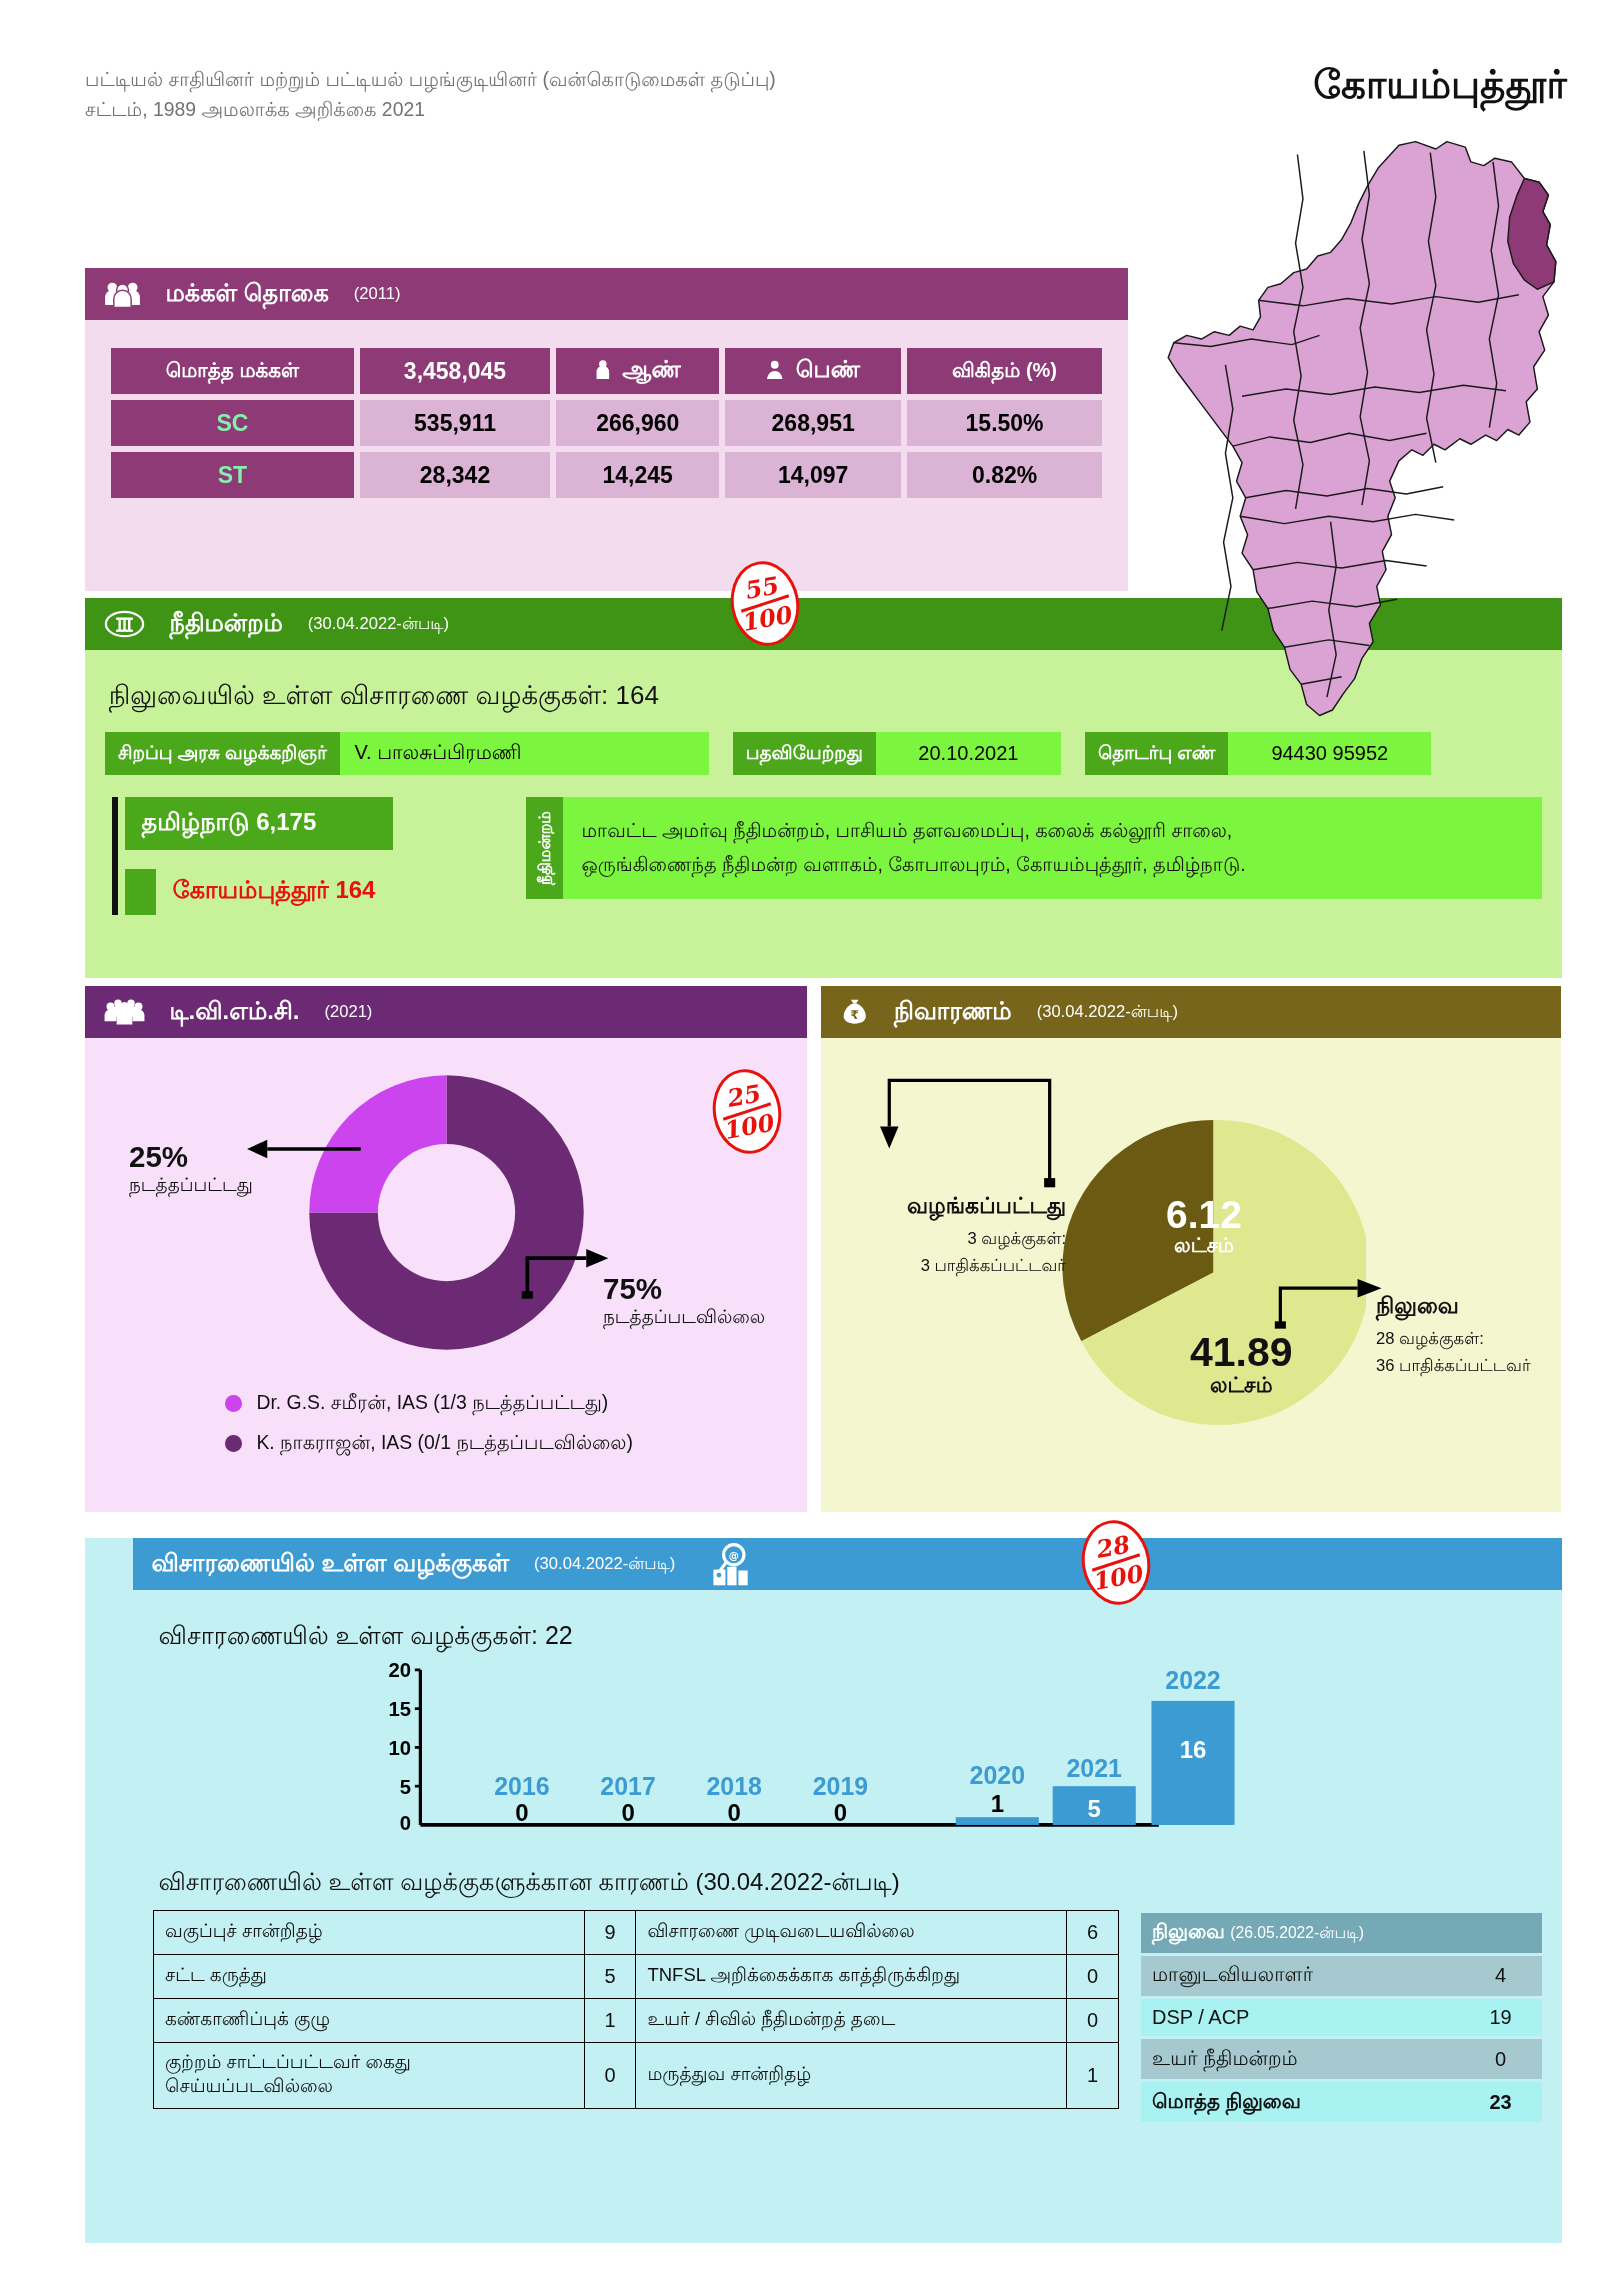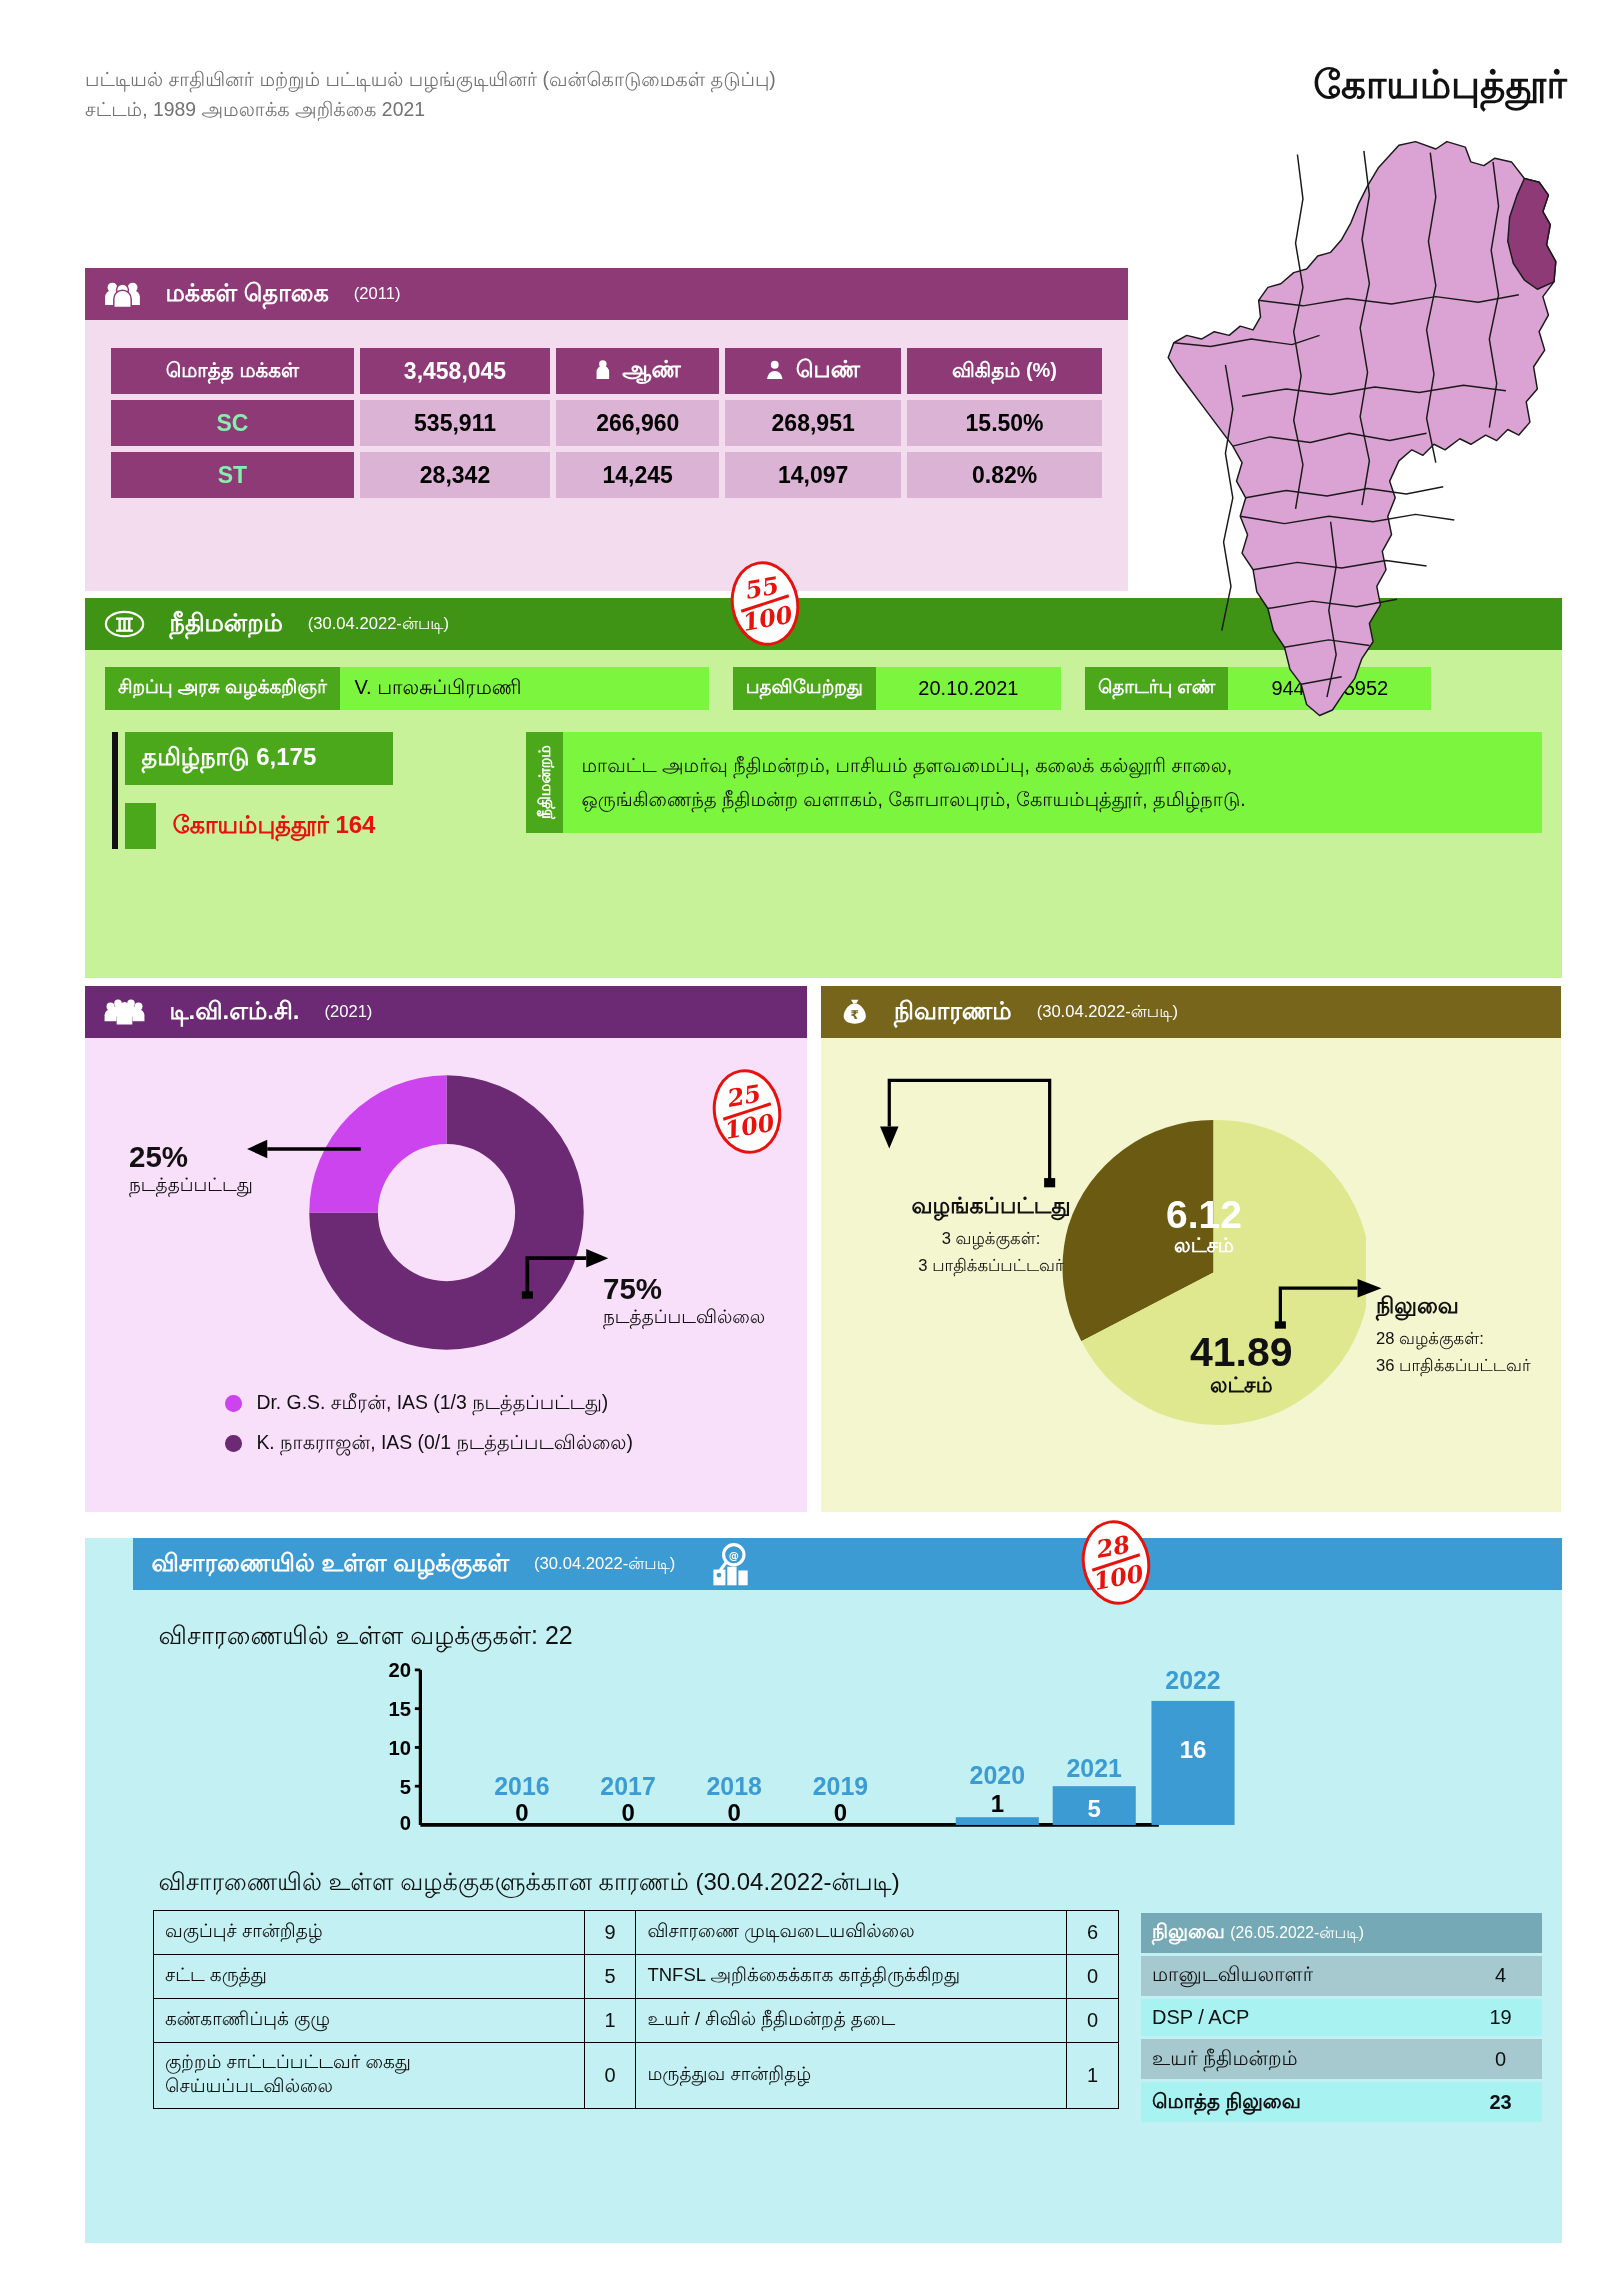--- a/index.html
+++ b/index.html
@@ -101,21 +101,21 @@
   .lbl-75 .small { font-size:18.5px; }
   .legend { margin-top:26px; padding-left:120px; }
   .legend-item { display:flex; align-items:center; gap:14.8px; font-size:19.4px; margin-bottom:14.8px; }
   .dot { width:16.6px; height:16.6px; border-radius:50%; flex:none; }
 
   
   #relief { left:821px; top:986px; width:740px; height:526px; background:#f3f6cf; }
   #relief .sect-head { background:#76651b; }
   .pie-wrap { position:relative; height:434px; }
   .pie { position:absolute; left:220px; top:33px; width:305px; height:369px; }
-  .rel-left { position:absolute; left:13px; top:138px; width:212px; text-align:center;margin-left:31px; }
+  .rel-left { position:absolute; left:13px; top:138px; width:212px; text-align:right; }
   .rel-left .t { font-size:22px; font-weight:bold; }
   .rel-left .s { font-size:16.6px; line-height:1.6; margin-top:5.5px; }
   .rel-right { position:absolute; left:535px; top:238px; width:203px; text-align:left; }
   .rel-right .t { font-size:22px; font-weight:bold; }
   .rel-right .s { font-size:16.6px; line-height:1.6; margin-top:5.5px; }
 
   
   #pending { left:85px; top:1538px; width:1477px; height:705px; background:#c3f0f2;padding-left:48px; }
   #pending .sect-head { background:#3d9bd4; }
   .pend-count { font-size:25px; margin:14.8px 5.5px 3.7px 5.5px; }
@@ -241,20 +241,21 @@
           <rect x="15.5" y="10.6" width="2.6" height="11" fill="#fff"></rect>
           <rect x="25.8" y="10.6" width="2.6" height="11" fill="#fff"></rect>
           <rect x="20.7" y="10.6" width="2.6" height="11" fill="#fff"></rect>
           <rect x="13" y="21" width="18" height="2.4" fill="#fff"></rect>
         </svg>
       </span>
       <span>நீதிமன்றம்</span>
       <span class="sub">(30.04.2022-ன்படி)</span>
     </div>
     <div class="sect-body">
+      <div class="court-main">நிலுவையில் உள்ள விசாரணை வழக்குகள்: 164</div>
       <div class="court-row">
         <div class="cpill-l">சிறப்பு அரசு வழக்கறிஞர்</div>
         <div class="cpill-v" style="min-width:369px">V. பாலசுப்பிரமணி</div>
         <div class="cpill-gap"></div>
         <div class="cpill-l">பதவியேற்றது</div>
         <div class="cpill-v" style="min-width:185px;justify-content:center">20.10.2021</div>
         <div class="cpill-gap"></div>
         <div class="cpill-l">தொடர்பு எண்</div>
         <div class="cpill-v" style="min-width:203px;justify-content:center">94430 95952</div>
       </div>

